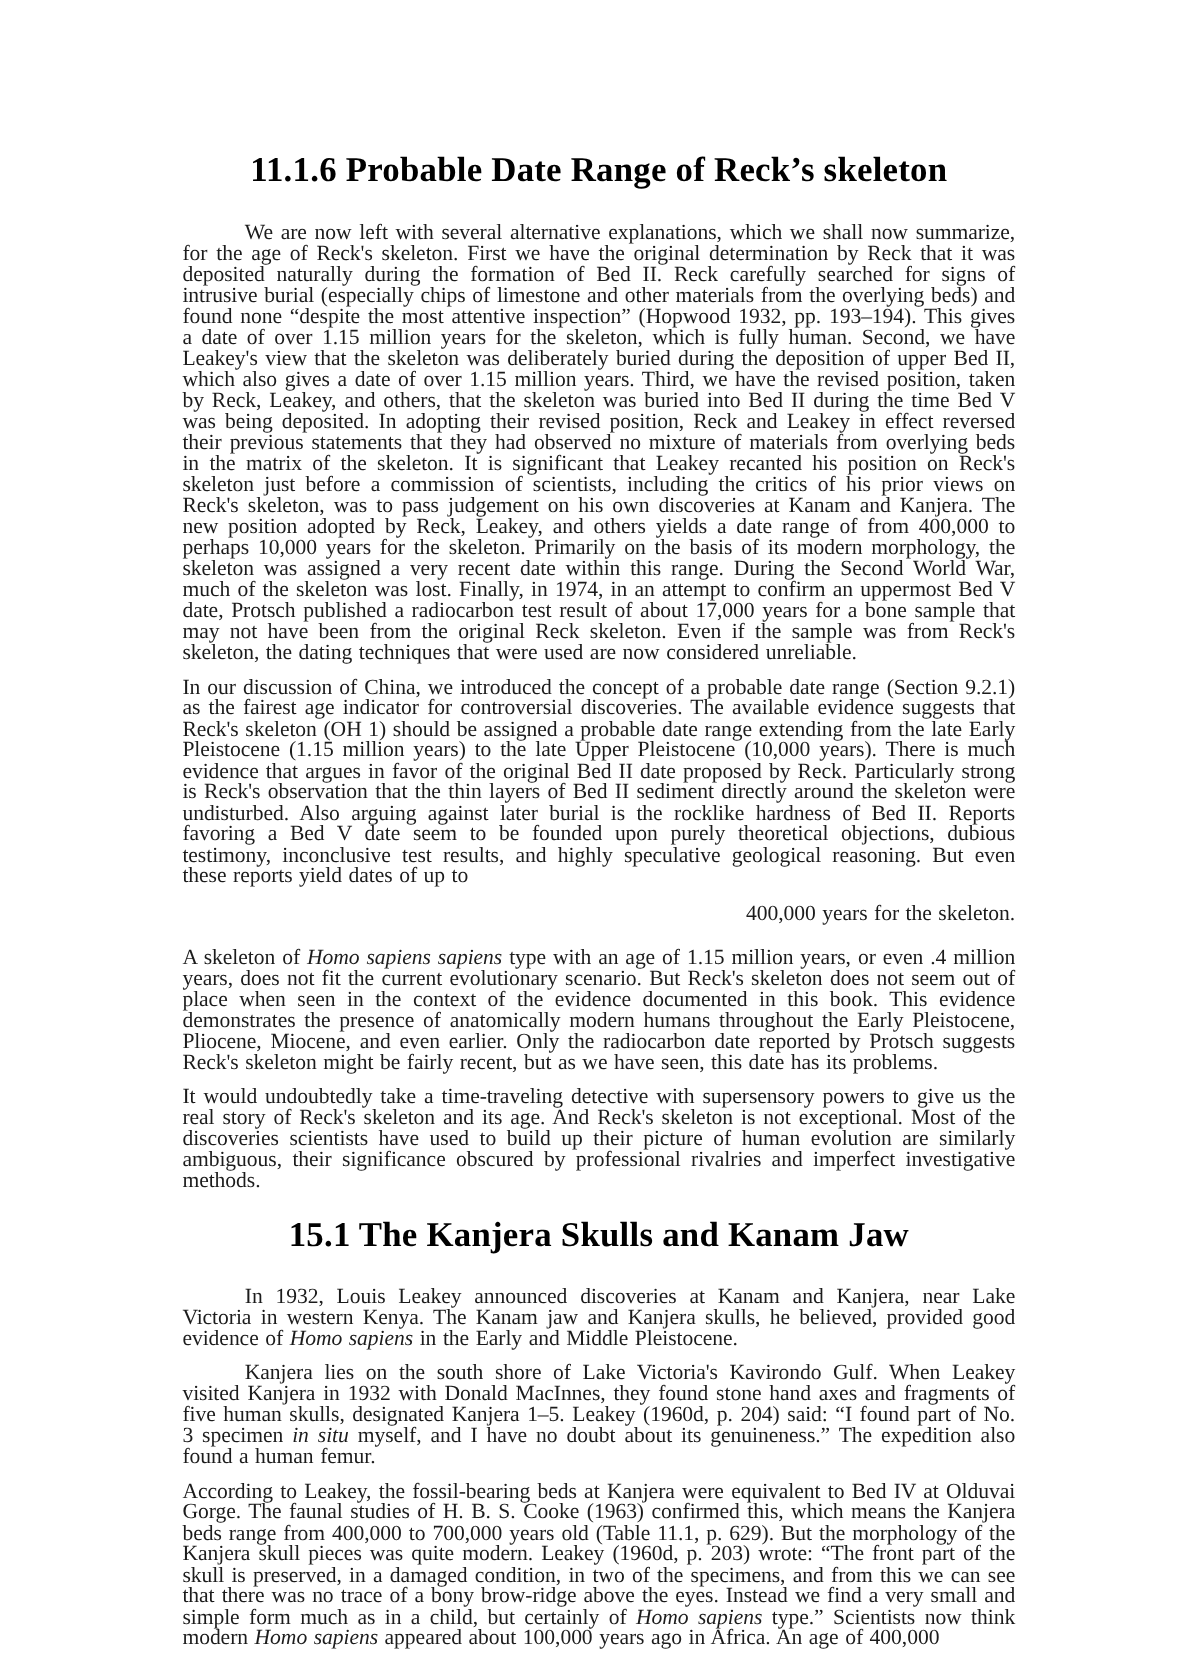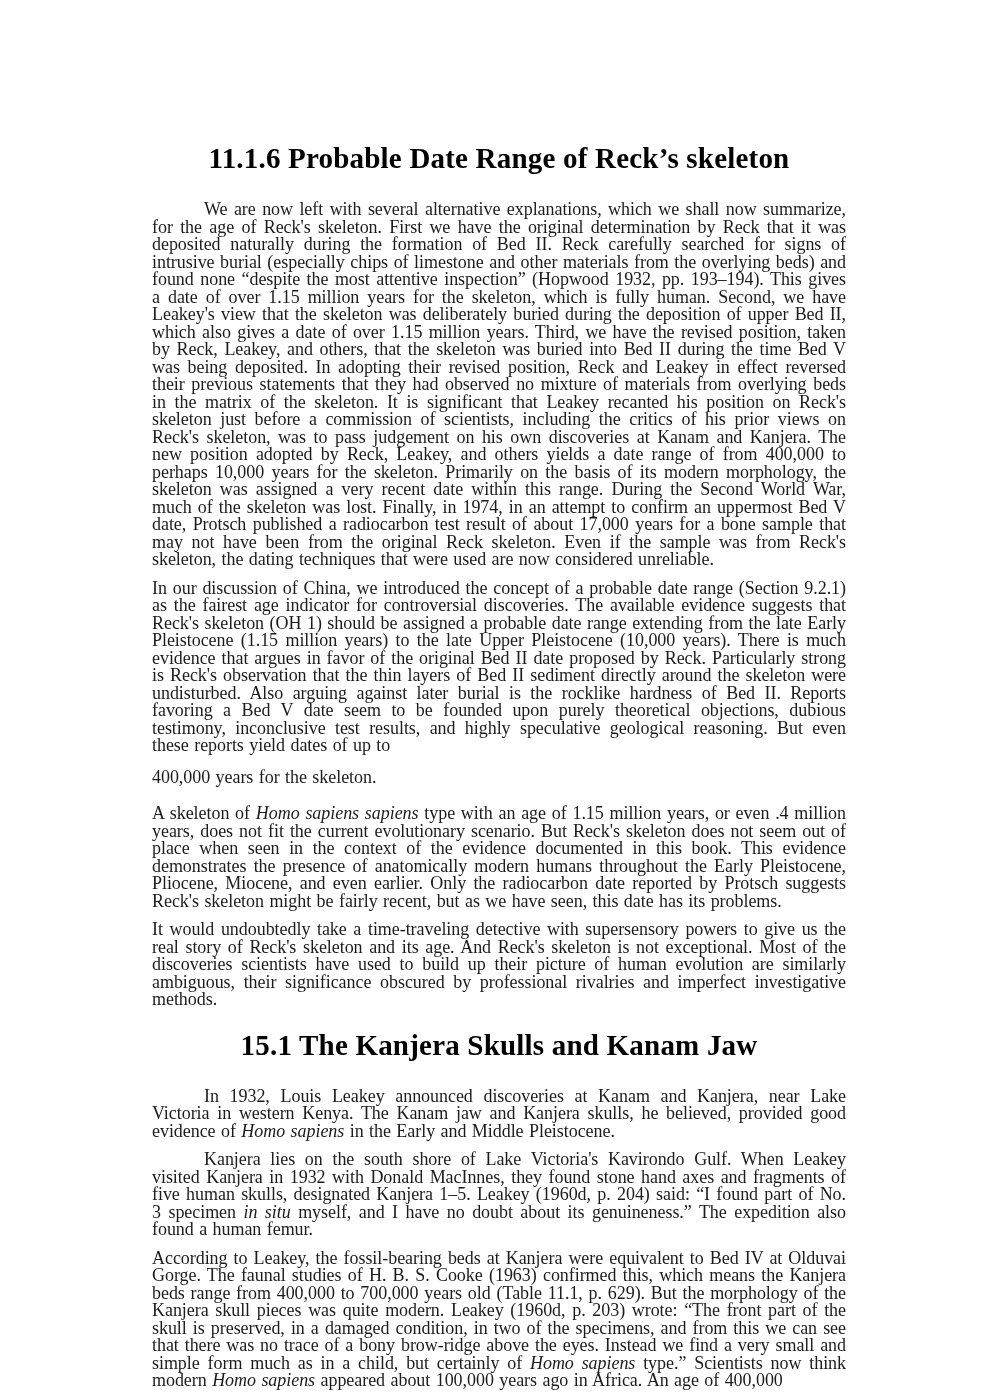--- a/index.html
+++ b/index.html
@@ -12,21 +12,21 @@
     width: 1000px;
     height: 1400px;
     background: #ffffff;
     overflow: hidden;
     font-family: "Liberation Serif", "DejaVu Serif", serif;
     color: #1c1c1c;
   }
   .content {
     position: absolute;
     left: 152px;
-    top: 140px;
+    top: 124px;
     width: 694px;
   }
   .heading {
     font-family: "Liberation Serif", "DejaVu Serif", serif;
     font-weight: bold;
     color: #000000;
     font-size: 29px;
     line-height: 37px;
     text-align: center;
     margin: 18px 0 24px 0;
@@ -41,21 +41,21 @@
     text-align: justify;
     margin: 0 0 11px 0;
     letter-spacing: -0.05px;
     word-spacing: 1px;
   }
   .para.indent {
     text-indent: 52px;
   }
   .para.spaced {
     margin: 14px 0 19px 0;
-    text-align: left;
+    text-align: right;
     font-family: Liberation Serif, serif;
   }
   .it { font-style: italic; }
   .bd { font-weight: normal; }
 </style>
 </head>
 <body>
 
 <div class="page">
   <div class="content" id="document-content">

